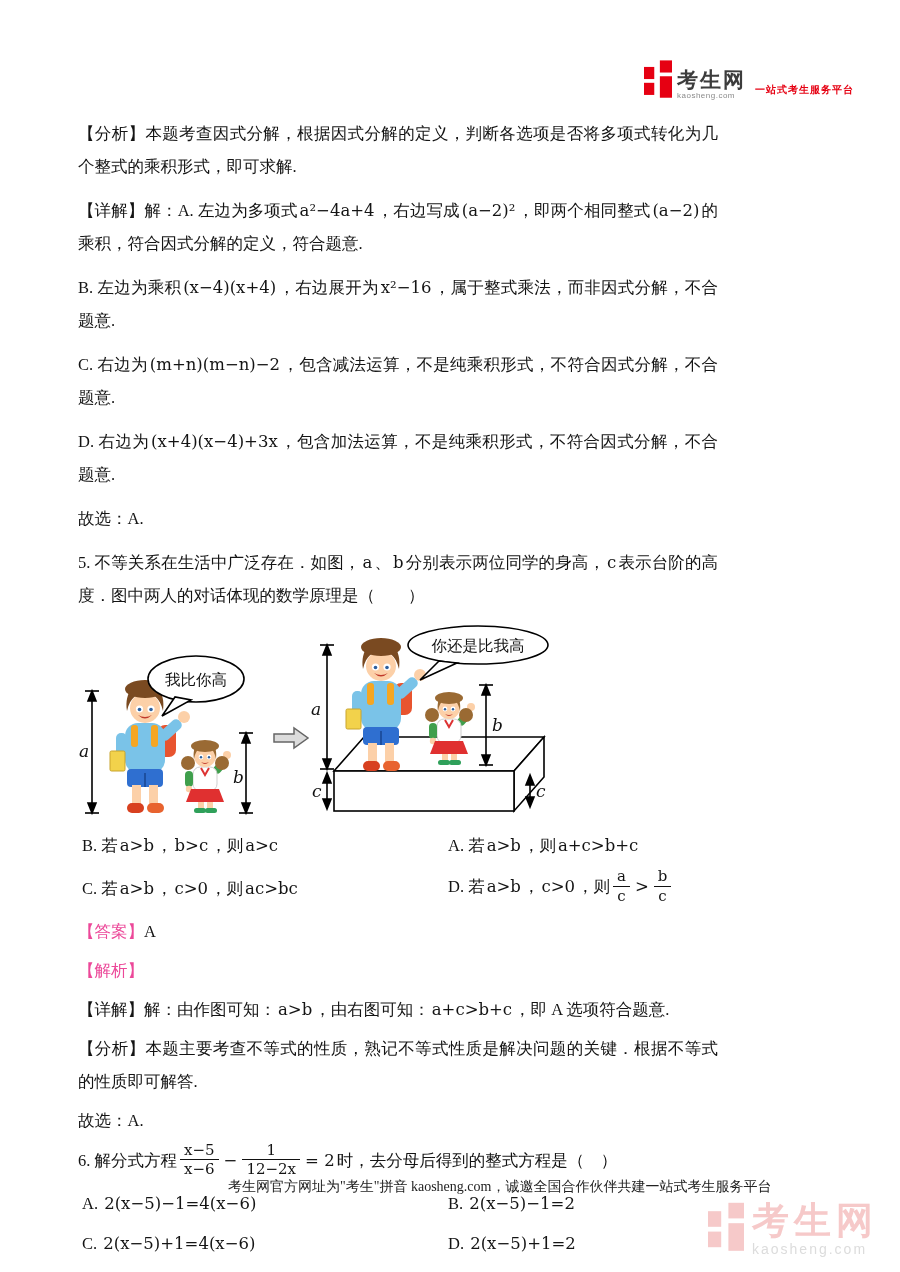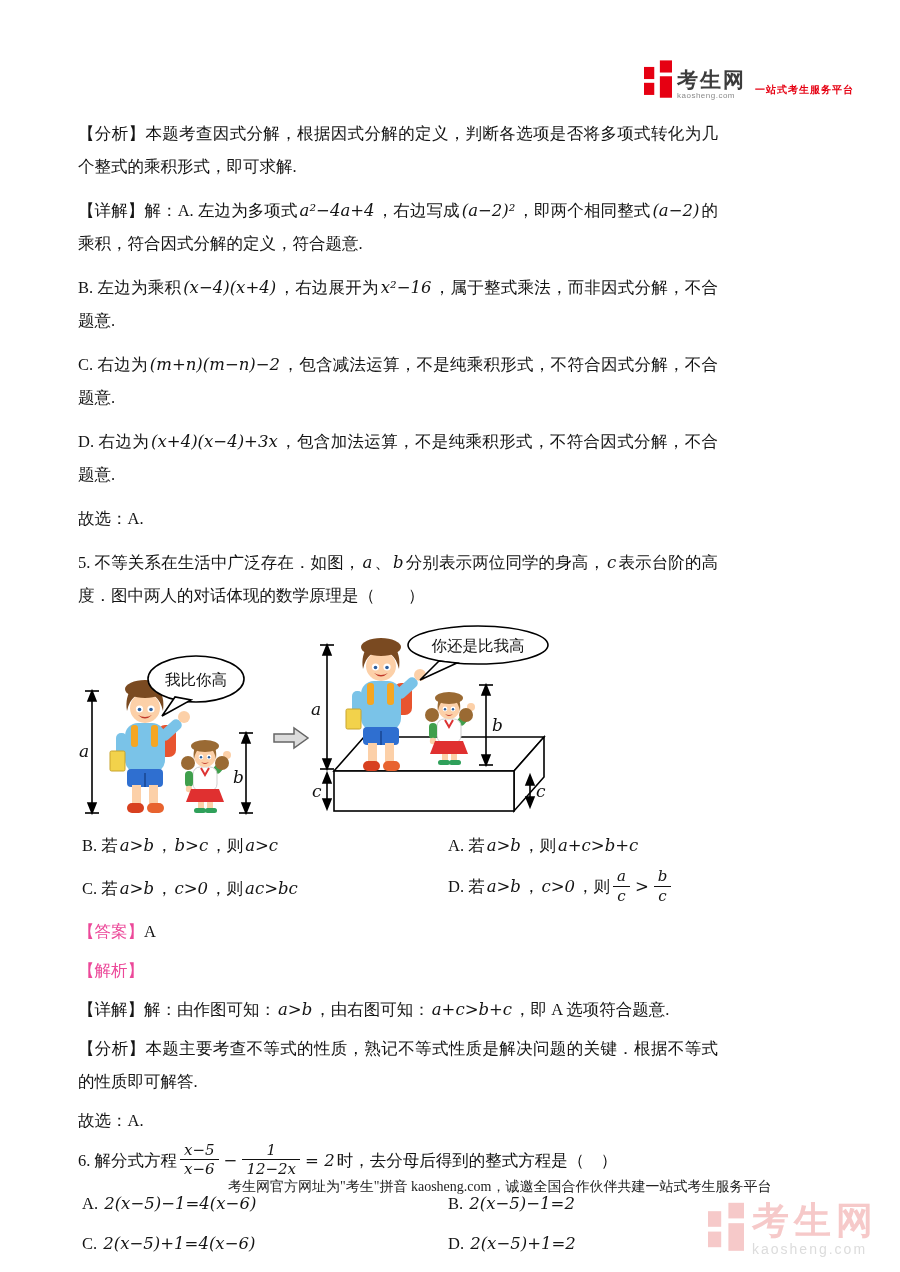--- a/index.html
+++ b/index.html
@@ -2,21 +2,21 @@
 <html><head>
 <meta charset="utf-8">
 <style>
   html,body{margin:0;padding:0;background:#ffffff;}
   .page{position:relative;width:900px;height:1272px;background:#fff;overflow:hidden;
         font-family:"Liberation Serif","DejaVu Serif",serif;color:#141414;}
   .content{position:absolute;top:7px;left:0;width:796px;padding:110px 78px 0 78px;box-sizing:border-box;}
   p.line{margin:0 0 11px 0;font-size:16.5px;line-height:33px;}
   p.sm{margin-bottom:6px;}
   .just{text-align:justify;}
-  .m{font-family:"DejaVu Serif","Liberation Serif",serif;font-style:italic;padding:0 2px;}
+  .m{font-family:"DejaVu Serif","Liberation Serif",serif;padding:0 2px;}
   .blue{color:#ec4899;}
   .frac{display:inline-flex;flex-direction:column;text-align:center;vertical-align:middle;
         font-size:15px;margin:0 3px;position:relative;top:-2px;}
   .frac .fn{display:block;border-bottom:1.4px solid #111;padding:0 4px;line-height:1.25;}
   .frac .fd{display:block;padding:0 4px;line-height:1.25;}
   .optrow{display:flex;align-items:center;padding-left:4px;margin:0 0 7px 0;font-size:16.5px;line-height:33px;}
   .optrow .opt{width:366px;flex:0 0 366px;}
   .optrow .opt:last-child{flex:1 1 auto;width:auto;}
   .figure-wrap{margin:2px 0 6px 0;}
   

